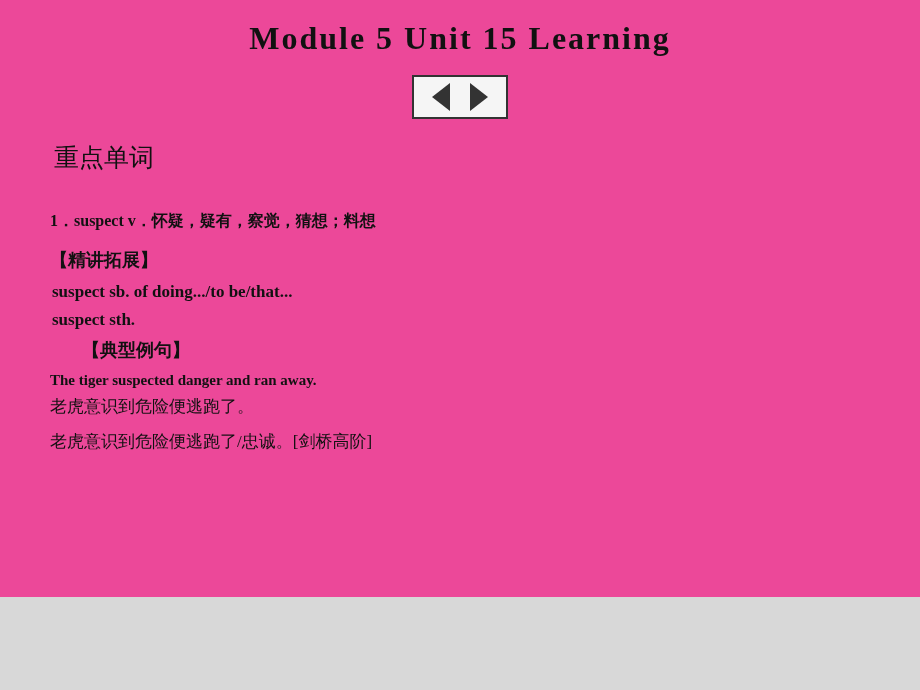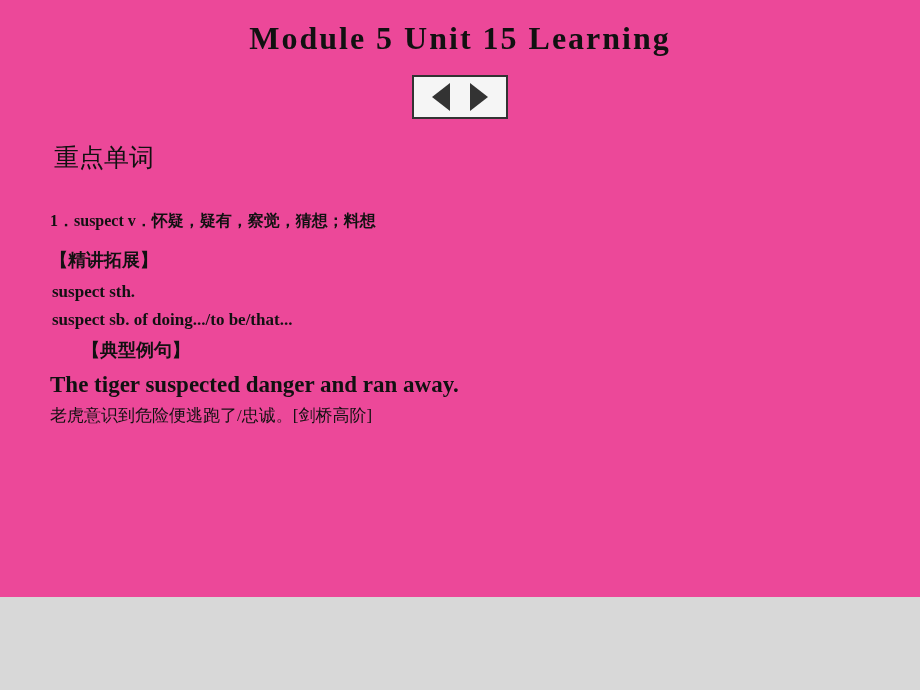--- a/index.html
+++ b/index.html
@@ -115,21 +115,21 @@
       font-size: 18px;
       font-weight: bold;
       font-family: "SimHei", "Microsoft YaHei", sans-serif;
       color: #111;
       margin-bottom: 10px;
       margin-top: 6px;
       margin-left: 32px;
     }
 
     .example-en {
-      font-size: 23px;
+      font-size: 15px;
       font-weight: bold;
       font-family: "Times New Roman", serif;
       color: #111;
       margin-bottom: 6px;
     }
 
     .example-cn {
       font-size: 17px;
       font-family: "SimSun", serif;
       color: #111;
@@ -149,25 +149,26 @@
       <div class="banner-arrow-right"></div>
     </div>
   </div>
 
   <div class="section-label">重点单词</div>
 
   <div class="word-entry">1．suspect v．怀疑，疑有，察觉，猜想；料想</div>
 
   <div class="expansion-tag">【精讲拓展】</div>
 
+  <div class="usage-line">suspect sb. of doing.../to be/that...</div>
+
   <div class="usage-line">suspect sth.</div>
-
-  <div class="usage-line">suspect sb. of doing.../to be/that...</div>
 
   <div class="example-tag">【典型例句】</div>
 
   <div class="example-en">The tiger suspected danger and ran away.</div>
 
+  <div class="example-cn">老虎意识到危险便逃跑了。</div>
 
 
   <div class="example-cn">老虎意识到危险便逃跑了/忠诚。[剑桥高阶]</div>
 
 </div>
 
 </body></html>

